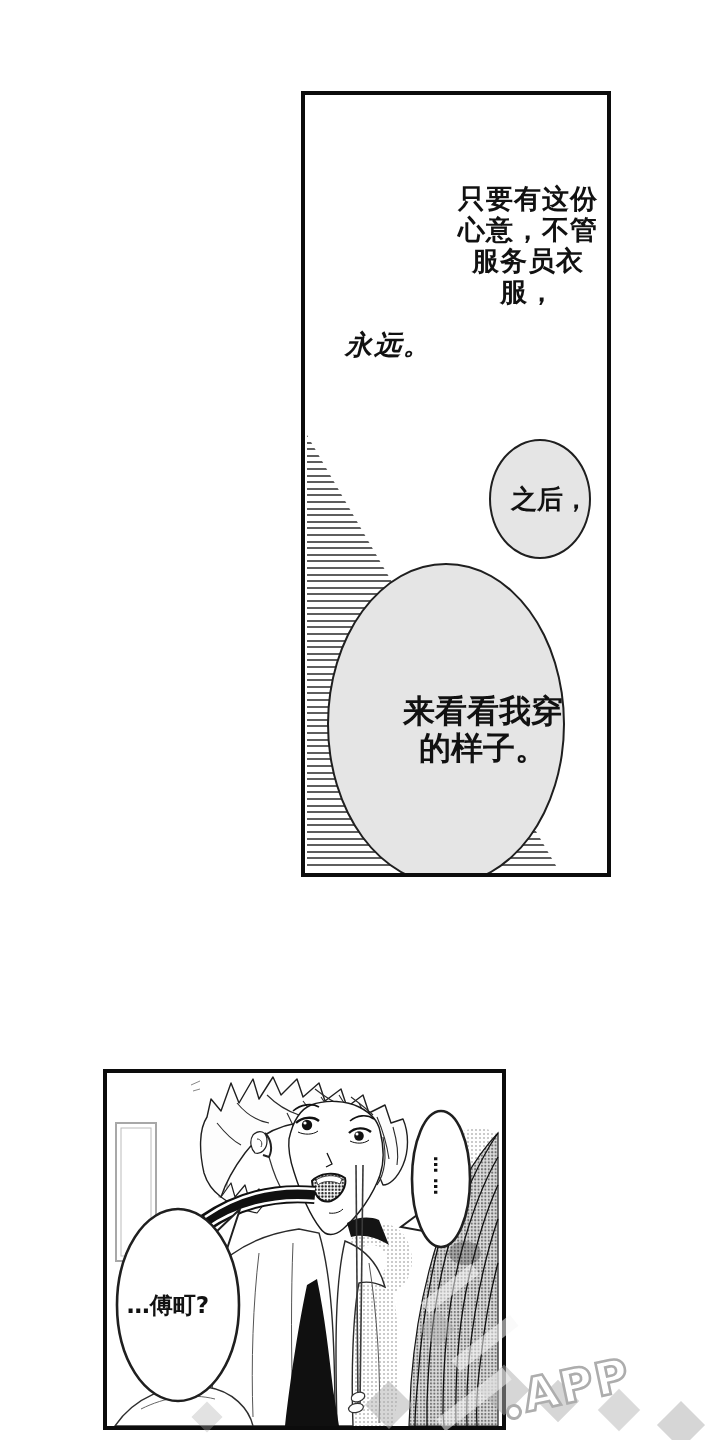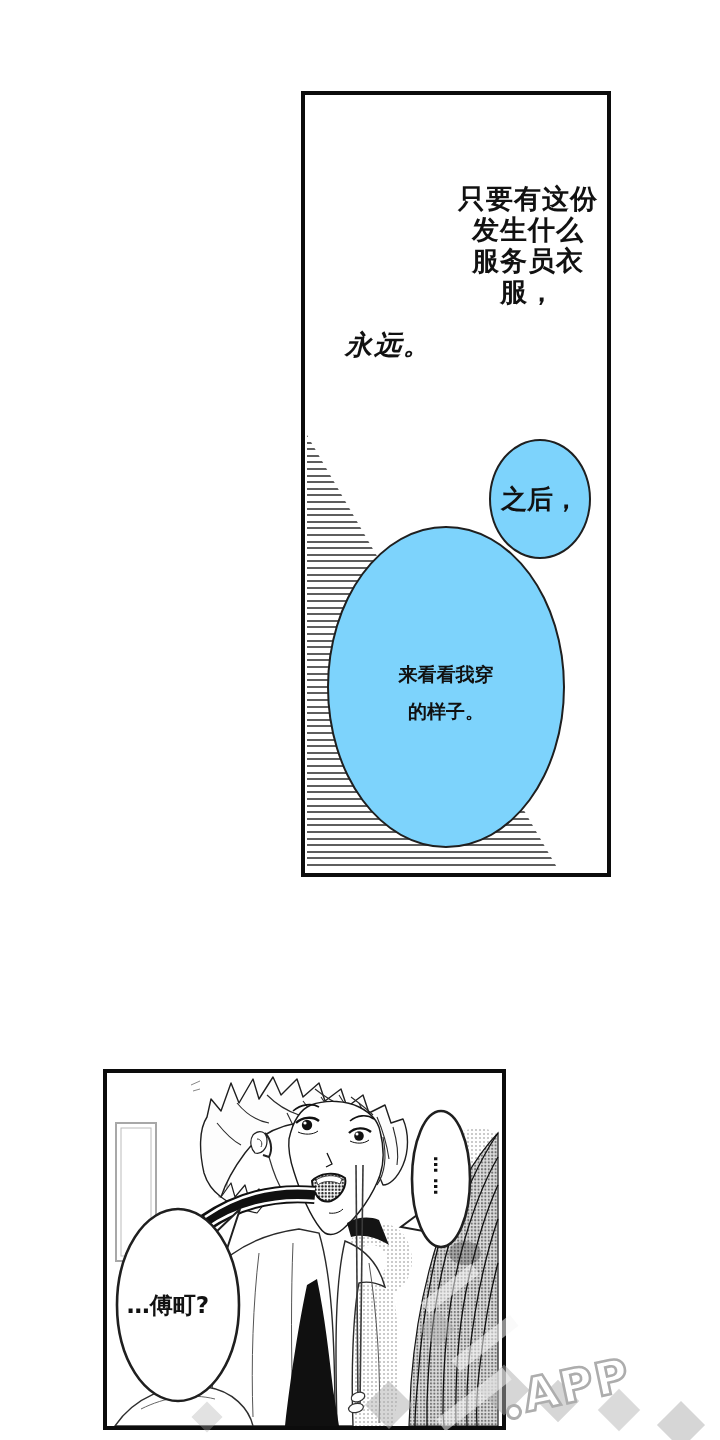--- a/index.html
+++ b/index.html
@@ -11,24 +11,24 @@
   .panel{position:absolute;background:#fff;border:4px solid var(--border);}
   .panel-monologue{left:301px;top:91px;width:310px;height:786px;overflow:hidden;}
   .panel-scene{left:103px;top:1069px;width:403px;height:361px;overflow:hidden;}
   .cjk{font-weight:bold;color:var(--ink);}
   .narration{position:absolute;left:148px;top:88px;width:150px;text-align:center;font-size:27px;line-height:31px;letter-spacing:1px;}
   .narration span{display:block;}
   .narration-tail{position:absolute;left:40px;top:232px;font-size:27px;letter-spacing:2px;font-style:italic;}
   .hatch{position:absolute;left:2px;top:340px;width:252px;height:436px;
     background:repeating-linear-gradient(to bottom,var(--hatch) 0 2px,transparent 2px 6.6px);
     clip-path:polygon(0 0,0 100%,100% 100%);}
-  .bubble{position:absolute;background:#7dd3fc;border:2.6px solid #1f1f1f;border-radius:50%;
-    display:flex;align-items:center;justify-content:center;text-align:center;}
+  .bubble{position:absolute;background:#e5e5e5;border:2.6px solid #1f1f1f;border-radius:50%;
+    display:flex;align-items:center;justify-content:flex-end;text-align:center;}
   .bubble-small{left:184px;top:344px;width:102px;height:120px;font-size:26px;}
-  .bubble-large{left:22px;top:431px;width:238px;height:322px;font-size:19px;line-height:37px;}
+  .bubble-large{left:22px;top:468px;width:238px;height:322px;font-size:32px;line-height:37px;}
   .bubble-large .inner{transform:translateY(6px);}
   .scene-svg{position:absolute;left:0;top:0;width:395px;height:353px;z-index:1;}
   .scene-text{position:absolute;z-index:2;display:flex;align-items:center;justify-content:center;}
   .ellipsis-box{left:302px;top:38px;width:62px;height:134px;}
   .ellipsis-box span{transform:rotate(90deg);font-size:17px;letter-spacing:5px;font-weight:bold;white-space:nowrap;}
   .name-box{left:10px;top:212px;width:102px;height:40px;font-size:23px;}
   
   .wm{position:absolute;pointer-events:none;z-index:30;}
   .wm-diamond{background:var(--wm);opacity:.5;transform:rotate(45deg);}
   .wm-band{background:rgba(245,245,245,.55);transform:rotate(-38deg);}
@@ -40,21 +40,21 @@
 </head>
 <body>
 
 <div class="page">
 
   <div class="panel panel-monologue">
     <div class="hatch"></div>
 
     <div class="narration cjk">
       <span>只要有这份</span>
-      <span>发生什么</span>
+      <span>心意，不管</span>
       <span>服务员衣服，</span>
     </div>
 
     <div class="narration-tail cjk">永远。</div>
 
     <div class="bubble bubble-small cjk">
       <span>之后，</span>
     </div>
 
     <div class="bubble bubble-large cjk">

